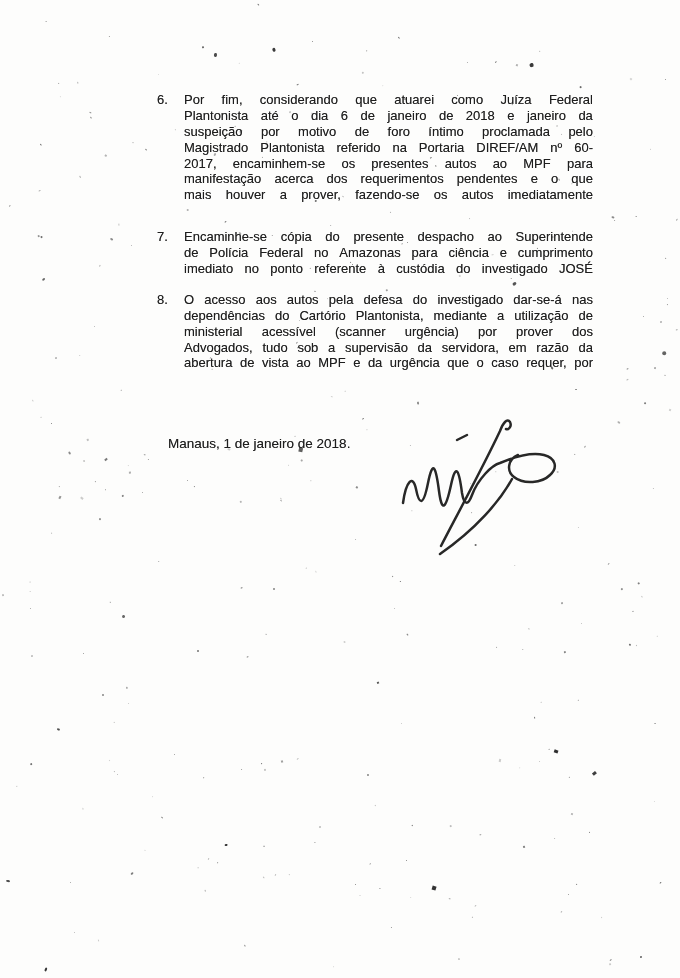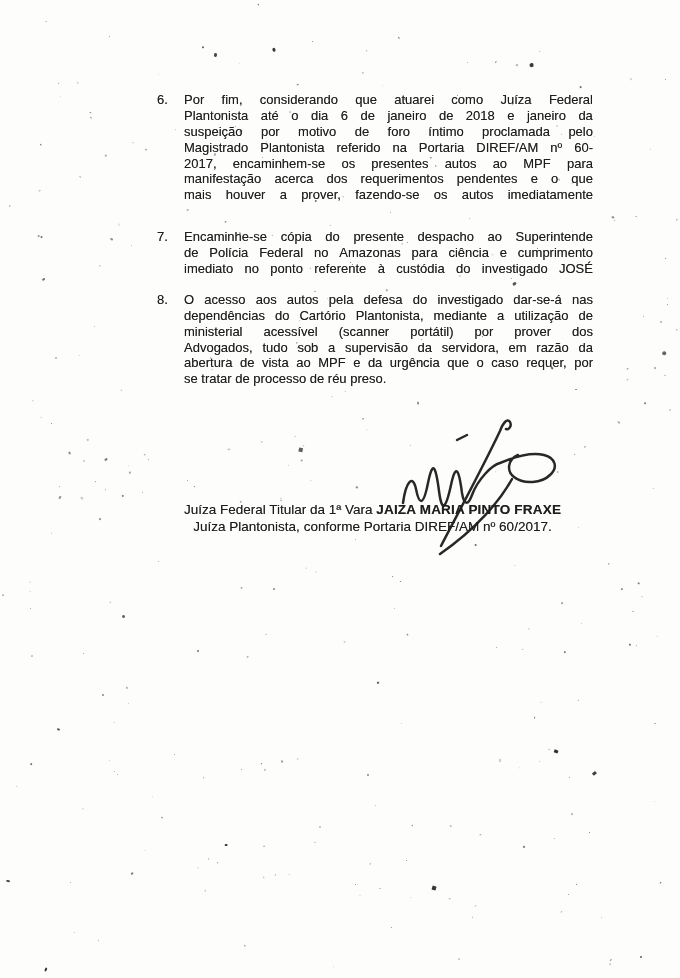--- a/index.html
+++ b/index.html
@@ -64,27 +64,27 @@
       <div class="item">
         <span class="num">7.</span>
         <div class="line-j"><span>Encaminhe-se</span><span>cópia</span><span>do</span><span>presente</span><span>despacho</span><span>ao</span><span>Superintende</span></div>
         <div class="line-j"><span>de</span><span>Polícia</span><span>Federal</span><span>no</span><span>Amazonas</span><span>para</span><span>ciência</span><span>e</span><span>cumprimento</span></div>
         <div class="line-j"><span>imediato</span><span>no</span><span>ponto</span><span>referente</span><span>à</span><span>custódia</span><span>do</span><span>investigado</span><span>JOSÉ</span></div>
       </div>
       <div class="item">
         <span class="num">8.</span>
         <div class="line-j"><span>O</span><span>acesso</span><span>aos</span><span>autos</span><span>pela</span><span>defesa</span><span>do</span><span>investigado</span><span>dar-se-á</span><span>nas</span></div>
         <div class="line-j"><span>dependências</span><span>do</span><span>Cartório</span><span>Plantonista,</span><span>mediante</span><span>a</span><span>utilização</span><span>de</span></div>
-        <div class="line-j"><span>ministerial</span><span>acessível</span><span>(scanner</span><span>portátil)</span><span>por</span><span>prover</span><span>dos</span></div>
+        <div class="line-j"><span>ministerial</span><span>acessível</span><span>(scanner</span><span>urgência)</span><span>por</span><span>prover</span><span>dos</span></div>
         <div class="line-j"><span>Advogados,</span><span>tudo</span><span>sob</span><span>a</span><span>supervisão</span><span>da</span><span>servidora,</span><span>em</span><span>razão</span><span>da</span></div>
         <div class="line-j"><span>abertura</span><span>de</span><span>vista</span><span>ao</span><span>MPF</span><span>e</span><span>da</span><span>urgência</span><span>que</span><span>o</span><span>caso</span><span>requer,</span><span>por</span></div>
-        <div class="line-last">se tratar de processo de réu preso.</div>
       </div>
     </div>
 
+  <div class="date-line">Manaus, 1 de janeiro de 2018.</div>
 
   <svg class="sig-svg" width="170" height="148" viewBox="0 0 170 148">
     <g fill="none" stroke="#161616" stroke-width="2.5" stroke-linecap="round" stroke-linejoin="round" opacity="0.92">
 
       <path d="M 7 90
                C 10 68, 17 61, 20 76
                S 27 95, 32 70
                S 40 55, 43 78
                S 50 95, 55 72
                S 63 57, 66 80
@@ -99,26 +99,20 @@
 
       <path d="M 45 133
                C 60 104, 88 52, 104 18
                C 107 10, 111 5, 114 9
                C 116 13, 113 17, 110 16"></path>
 
       <path d="M 61 27 L 71 22"></path>
     </g>
   </svg>
 
-  <div class="sig-block">
-    <div>
-      <span>Juíza Federal Titular da 1ª Vara </span><span class="sig-name">JAIZA MARIA PINTO FRAXE</span>
-    </div>
-    <div>Juíza Plantonista, conforme Portaria DIREF/AM nº 60/2017.</div>
-  </div>
 
   <div class="noise" id="noise">
       <span class="speck" style="left: 392px; top: 576.4px; width: 1.32px; height: 1.23px; opacity: 0.57; transform: rotate(39deg); border-radius: 0px;"></span>
       <span class="speck" style="left: 89.7px; top: 116.5px; width: 1.75px; height: 1.06px; opacity: 0.61; transform: rotate(59deg);"></span>
       <span class="speck" style="left: 315.2px; top: 571px; width: 1.5px; height: 1.15px; opacity: 0.19; transform: rotate(71deg);"></span>
       <span class="speck" style="left: 368.7px; top: 863.4px; width: 2.09px; height: 1.46px; opacity: 0.36; transform: rotate(134deg);"></span>
       <span class="speck" style="left: 398.8px; top: 249.6px; width: 0.95px; height: 1.09px; opacity: 0.37; transform: rotate(44deg);"></span>
       <span class="speck" style="left: 563.7px; top: 651.2px; width: 1.81px; height: 1.86px; opacity: 0.56; transform: rotate(61deg);"></span>
       <span class="speck" style="left: 401px; top: 242.9px; width: 2px; height: 1.39px; opacity: 0.34; transform: rotate(149deg);"></span>
       <span class="speck" style="left: 263.7px; top: 768.5px; width: 2.02px; height: 1.86px; opacity: 0.28; transform: rotate(150deg);"></span>

